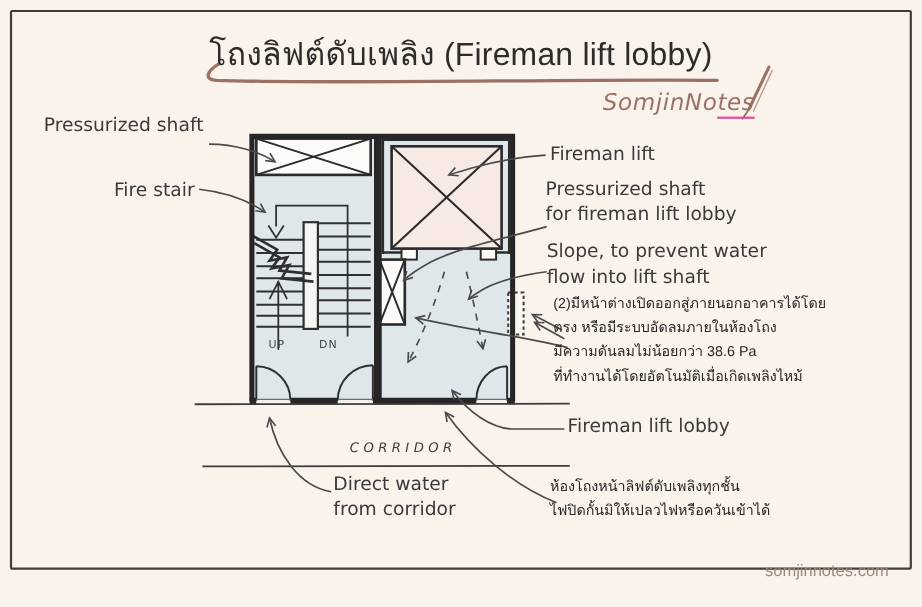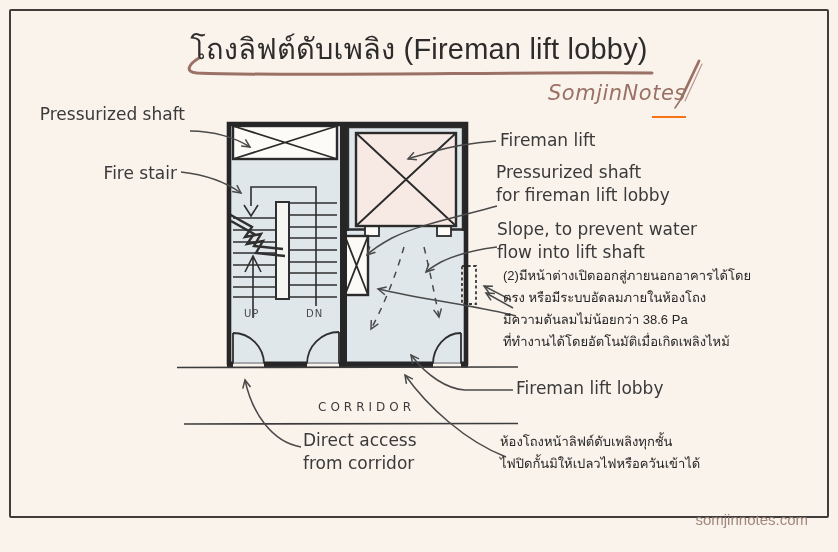--- a/index.html
+++ b/index.html
@@ -18,27 +18,27 @@
   .lbl.right{text-align:right;}
   .title{
     position:absolute;left:0;right:0;top:26px;text-align:center;
     font-size:29px;color:#2e2c2b;letter-spacing:0.2px;
     font-family:"Liberation Sans","DejaVu Sans",sans-serif;
   }
   .logo{
     position:absolute;left:548px;top:81px;font-size:21px;color:#9a7164;
     font-style:italic;letter-spacing:0.5px;
   }
-  .logo .tail{border-bottom:2px solid #f97316;padding-bottom:11px;margin-top:44px;}
+  .logo .tail{border-bottom:2px solid #ec4899;padding-bottom:1px;margin-top:44px;}
   .thai-note{
     position:absolute;font-size:13px;line-height:22px;color:#262626;white-space:nowrap;
     font-family:"Liberation Sans","DejaVu Sans",sans-serif;
   }
   .corridor-lbl{
-    position:absolute;left:318px;top:400px;font-size:12px;letter-spacing:4px;color:#3b3b3b;
+    position:absolute;left:318px;top:400px;font-size:12px;letter-spacing:4px;color:#3b3b3b;font-style:italic;
   }
   .stair-dir{position:absolute;font-size:10px;letter-spacing:1px;color:#474747;}
   .site{
     position:absolute;right:30px;top:511px;font-size:15px;color:#a2887c;
     font-family:"Liberation Sans","DejaVu Sans",sans-serif;
   }
 </style>
 </head>
 <body>
 
@@ -183,24 +183,24 @@
   </div>
 
   <div class="lbl" style="left:516px;top:377px;">Fireman lift lobby</div>
 
   <div class="thai-note" style="left:500px;top:431px;">
     <div>ห้องโถงหน้าลิฟต์ดับเพลิงทุกชั้น</div>
     <div>ไฟปิดกั้นมิให้เปลวไฟหรือควันเข้าได้</div>
   </div>
 
   <div class="lbl" style="left:303px;top:429px;">
-    <div>Direct access</div>
+    <div>Direct water</div>
     <div>from corridor</div>
   </div>
 
   <div class="corridor-lbl">CORRIDOR</div>
 
   <div class="stair-dir" style="left:244px;top:308px;">UP</div>
-  <div class="stair-dir" style="left:306px;top:308px;">DN</div>
+  <div class="stair-dir" style="left:290px;top:308px;">DN</div>
 
   <div class="site">somjinnotes.com</div>
 
 </div>
 
 </body></html>

